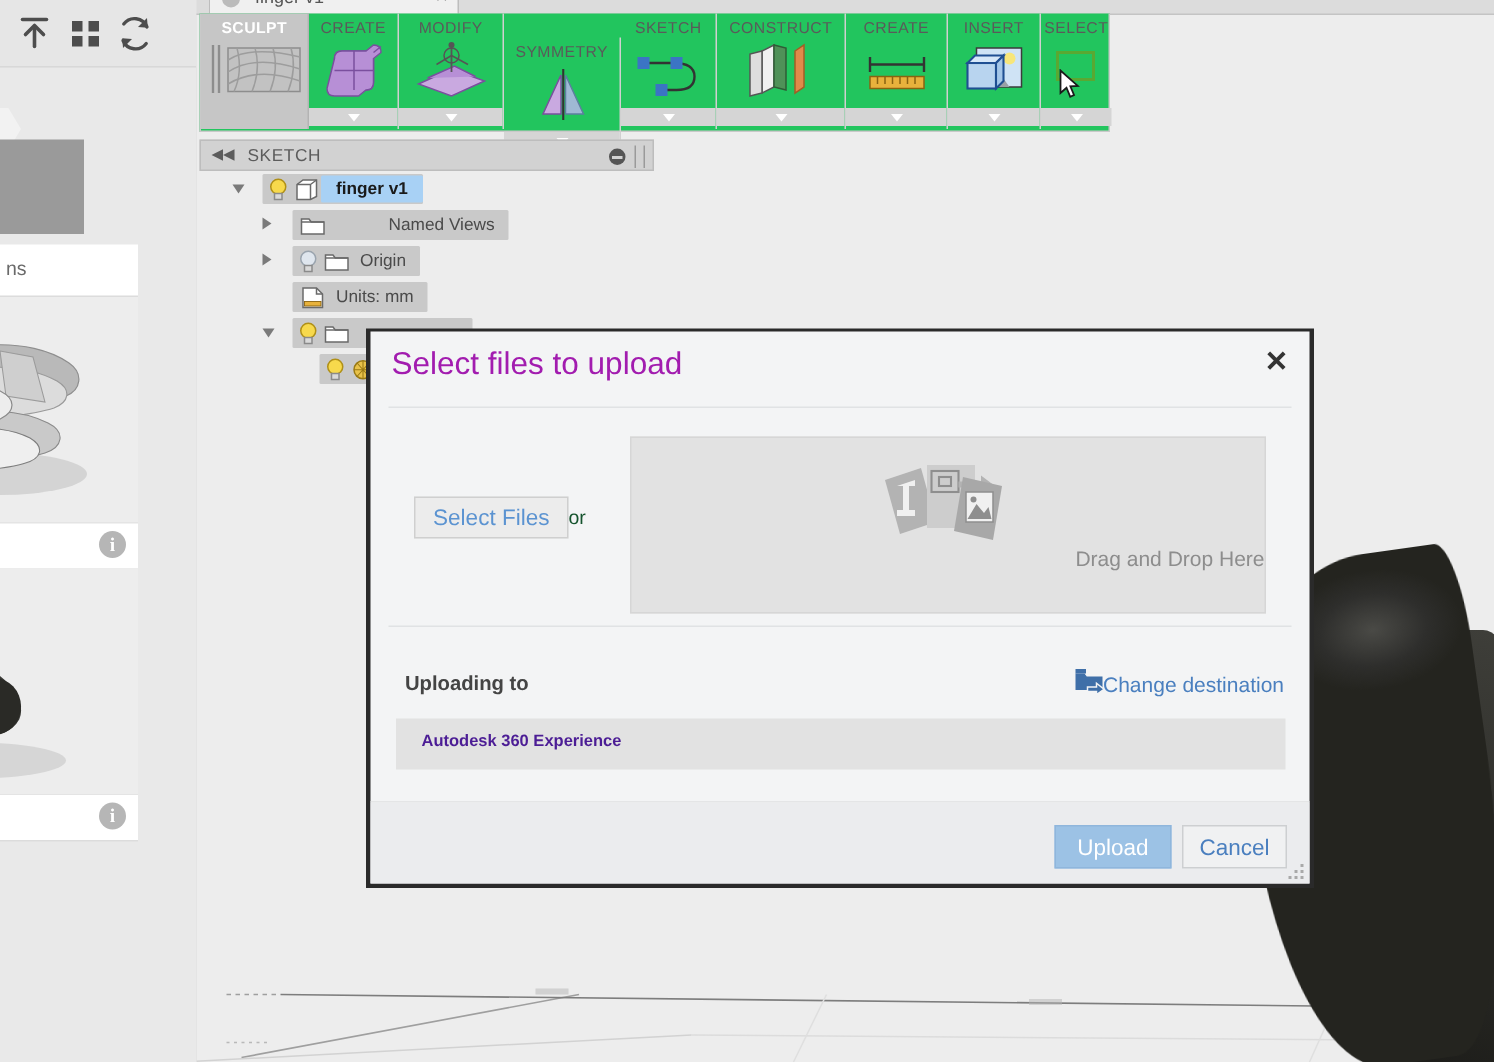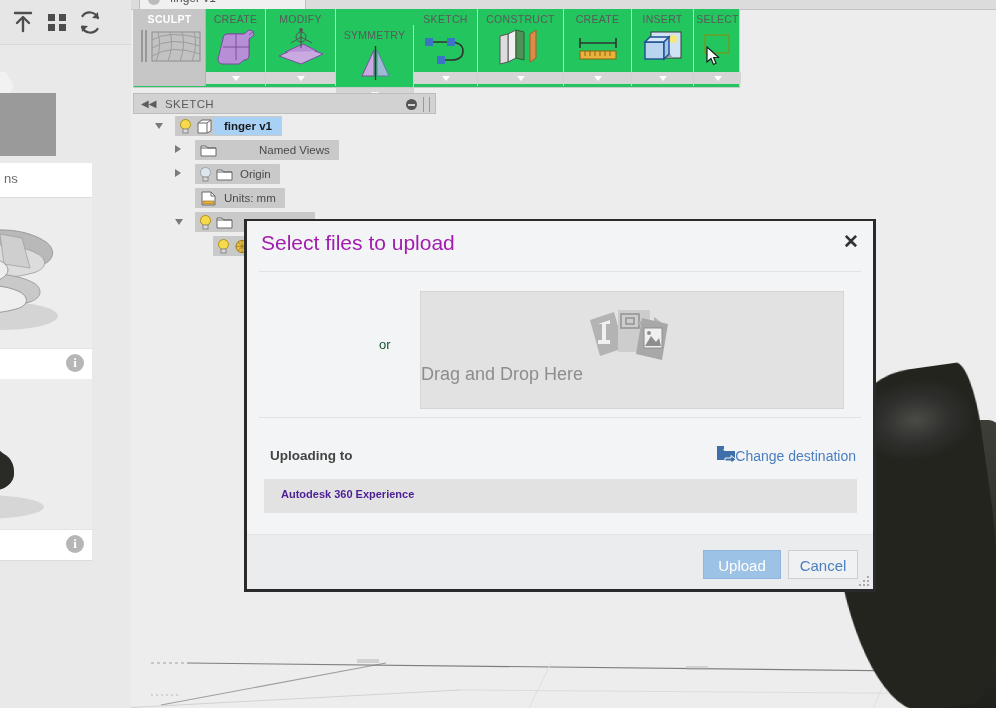--- a/index.html
+++ b/index.html
@@ -212,22 +212,22 @@
     background:#ececec;border:1px solid #cfcfcf;
     color:#5b93d1;font-size:15px;text-align:center;line-height:28px;cursor:pointer;
     box-sizing:border-box;
   }
   #or-text{position:absolute;left:132px;top:116px;font-size:13px;color:#14532d;}
   #dropzone{
     position:absolute;left:173px;top:70px;width:424px;height:118px;
     background:#e2e2e2;border:1px solid #d6d6d6;box-sizing:border-box;
   }
   #dropzone .dz-caption{
-    position:absolute;left:0;right:0;top:72px;text-align:left;
-    font-size:18px;color:#8d8d8d;
+    position:absolute;left:0;right:0;top:72px;text-align:right;
+    font-size:14px;color:#8d8d8d;
   }
   #dropzone .dz-icon{position:absolute;left:50%;top:16px;margin-left:-44px;}
 
   #uploading-label{position:absolute;left:23px;top:227px;font-size:13.5px;color:#444;font-weight:bold;}
   #change-dest{
     position:absolute;right:17px;top:227px;font-size:14px;color:#4a7fbf;cursor:pointer;
   }
   #change-dest-icon{position:absolute;right:135px;top:224px;width:22px;height:20px;}
   #dest-box{
     position:absolute;left:17px;top:258px;width:593px;height:34px;
@@ -588,20 +588,21 @@
   </div>
 </div>
 
 <div id="dlg-shadow"></div>
 <div id="dialog">
 
   <div id="dlg-title">Select files to upload</div>
   <div id="dlg-close">✕</div>
   <div id="dlg-rule1"></div>
 
+  <div id="btn-select-files">Select Files</div>
   <div id="or-text">or</div>
 
   <div id="dropzone">
     <span class="dz-icon">
       <svg viewBox="0 0 88 58" width="88" height="58">
         <path d="M2 12 L26 4 L36 40 L12 48 Z" fill="#b3b3b3"></path>
         <path d="M10 16 L22 12 L22 16 L18 16 L18 32 L22 32 L22 36 L10 36 L10 32 L14 32 L14 16 L10 16 Z" fill="#f0f0f0"></path>
         <path d="M30 2 L62 2 L62 16 L68 12 L68 22 L54 22 L54 44 L30 44 Z" fill="#cdcdcd"></path>
         <rect x="33" y="6" width="18" height="14" fill="none" stroke="#8e8e8e" stroke-width="1.4"></rect>
         <rect x="38" y="10" width="8" height="6" fill="none" stroke="#8e8e8e" stroke-width="1.4"></rect>

